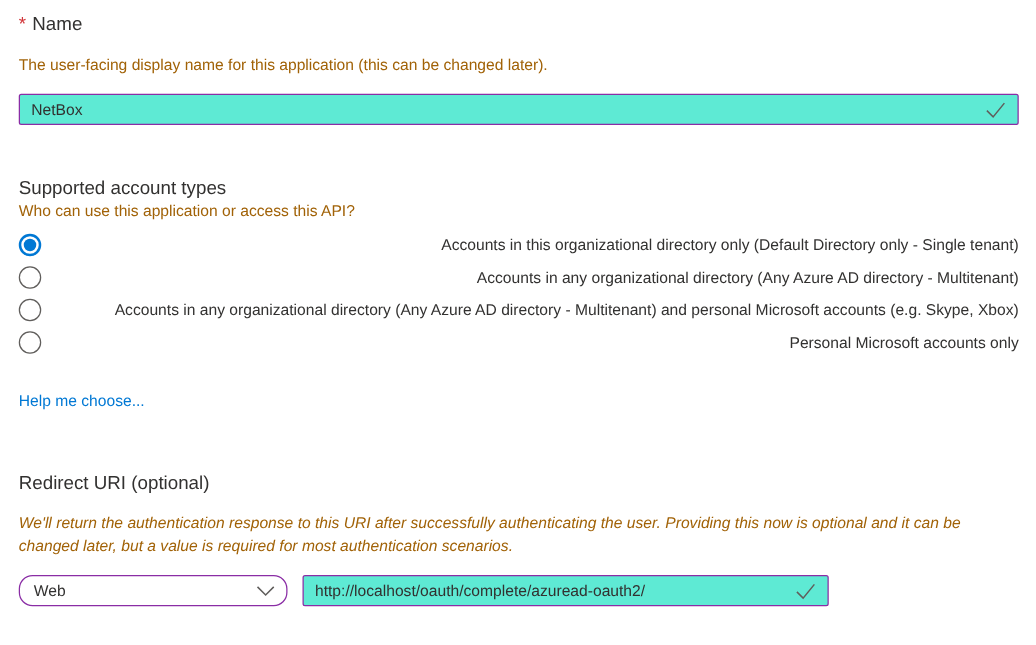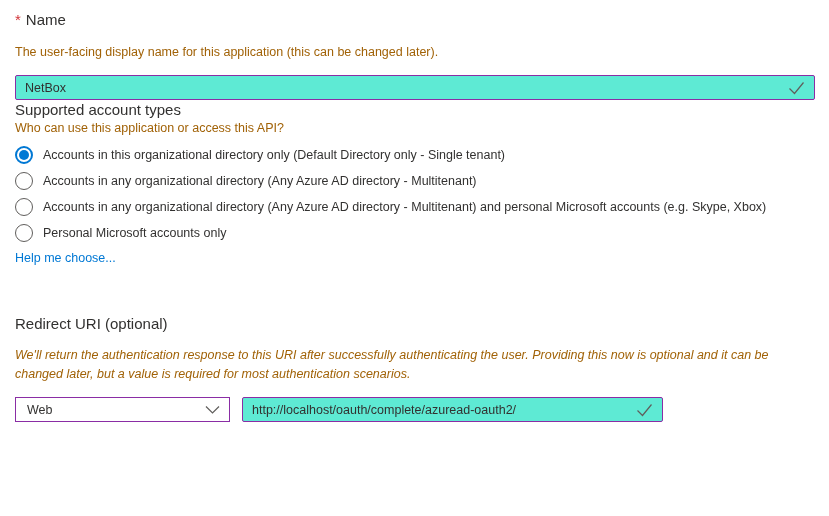--- a/index.html
+++ b/index.html
@@ -46,28 +46,29 @@
   .field-check {
     position: absolute;
     right: 10px;
     top: 50%;
     transform: translateY(-50%);
     display: flex;
     pointer-events: none;
   }
 
   
-  .acct-title { }
+  .acct-title { margin-top: 41px; }
   .acct-question { }
   .radio-group { margin-top: 5px; }
   .radio-row {
     display: flex;
     align-items: center;
     height: 26px;
     cursor: default;
+    justify-content: space-between;
   }
   .radio {
     flex: 0 0 auto;
     width: 18px; height: 18px;
     border-radius: 50%;
     border: 1px solid #605e5c;
     background: #fff;
     position: relative;
     margin-right: 10px;
   }
@@ -76,21 +77,21 @@
     content: "";
     position: absolute;
     inset: 2px;
     border-radius: 50%;
     background: #0078d4;
   }
   .radio-label { font-size: 12.5px; color: #323130; white-space: nowrap; }
 
   .help-link {
     display: inline-block;
-    margin-top: 4px;
+    margin-top: 26px;
     font-size: 12.5px;
     line-height: 17px;
     color: #0078d4;
     text-decoration: none;
     cursor: pointer;
   }
 
   
   .redirect-title { margin-top: 47px; }
   .redirect-desc { margin-top: 12px; max-width: 800px; font-size: 12.5px; line-height: 19px; font-style: italic; }
@@ -99,21 +100,21 @@
     margin-top: 13px;
     display: flex;
     gap: 12px;
     align-items: center;
   }
   .platform-select {
     position: relative;
     width: 215px;
     height: 25px;
     border: 1.5px solid #8a2da5;
-    border-radius: 0;
+    border-radius: 11px;
     background: #fff;
     display: flex;
     align-items: center;
     padding: 0 30px 0 11px;
     font-size: 12.5px;
     color: #323130;
     cursor: pointer;
   }
   .select-chevron {
     position: absolute;

